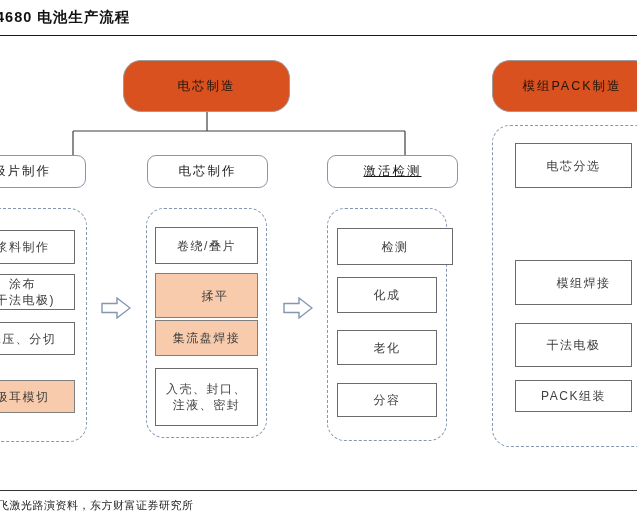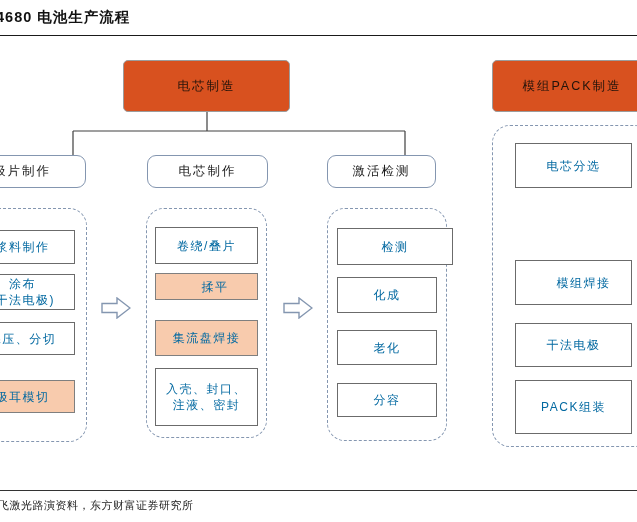--- a/index.html
+++ b/index.html
@@ -9,36 +9,36 @@
     background:#ffffff;color:#1a1a1a;
   }
   .abs{position:absolute;box-sizing:border-box;}
   .title{
     font-size:14.5px;font-weight:bold;color:#111;letter-spacing:1px;white-space:nowrap;
   }
   .rule-top{border-top:1.6px solid #1a1a1a;}
   .rule-bottom{border-top:1px solid #333;}
   .source{font-size:11px;color:#222;letter-spacing:0.5px;white-space:nowrap;}
   .node{
-    background:#d8511f;border:1px solid #9c9c9c;border-radius:5px;
+    background:#d8511f;border:1px solid #9c9c9c;border-radius:18px;
     display:flex;align-items:center;justify-content:center;
     font-size:12.5px;color:#23140b;letter-spacing:2px;white-space:nowrap;
   }
   .header-box{
     background:#fff;border:1px solid #8496b0;border-radius:9px;
     display:flex;align-items:center;justify-content:center;
     font-size:12.5px;color:#1a1a1a;letter-spacing:2px;white-space:nowrap;
   }
   .dash-box{
     border:1.5px dashed #8496b0;border-radius:18px;background:transparent;
   }
   .step{
     background:#fff;border:1px solid #6b6b6b;
     display:flex;align-items:center;justify-content:center;
-    font-size:12px;color:#0369a1;letter-spacing:1.5px;
+    font-size:12px;color:#404040;letter-spacing:1.5px;
     text-align:center;white-space:pre-line;line-height:16px;
   }
   .step.highlight{background:#f8cbad;border-color:#7f7f7f;}
   svg{display:block;}
 </style>
 </head>
 <body>
 
 <div id="canvas">
 
@@ -47,53 +47,53 @@
 
   <div class="abs node" style="left:123px;top:60px;width:167px;height:52px;">电芯制造</div>
   <div class="abs node" style="left:492px;top:60px;width:160px;height:52px;">模组PACK制造</div>
 
   <svg class="abs" style="left:0;top:100px;" width="637" height="60">
     <path d="M207 12 V31 M73 31 H405 M73 31 V56 M405 31 V56" stroke="#404040" stroke-width="1.2" fill="none"></path>
   </svg>
 
   <div class="abs header-box" style="left:-42px;top:155px;width:128px;height:33px;">极片制作</div>
   <div class="abs header-box" style="left:147px;top:155px;width:121px;height:33px;">电芯制作</div>
-  <div class="abs header-box" style="left:327px;top:155px;width:109px;height:33px;">激活检测</div>
+  <div class="abs header-box" style="left:327px;top:155px;width:131px;height:33px;text-decoration:underline;">激活检测</div>
 
   <div class="abs dash-box" style="left:-50px;top:208px;width:137px;height:234px;"></div>
   <div class="abs dash-box" style="left:146px;top:208px;width:121px;height:230px;"></div>
   <div class="abs dash-box" style="left:327px;top:208px;width:120px;height:233px;"></div>
   <div class="abs dash-box" style="left:492px;top:125px;width:160px;height:322px;"></div>
 
   <div class="abs step" style="left:-30px;top:230px;width:105px;height:34px;">浆料制作</div>
   <div class="abs step" style="left:-30px;top:274px;width:105px;height:36px;">涂布
 (干法电极)</div>
   <div class="abs step" style="left:-30px;top:322px;width:105px;height:33px;">辊压、分切</div>
   <div class="abs step highlight" style="left:-30px;top:380px;width:105px;height:33px;">极耳模切</div>
 
   <svg class="abs" style="left:101px;top:297px;" width="30" height="22" viewBox="0 0 30 22">
     <polygon points="1,6.5 16,6.5 16,1 29,11 16,21 16,15.5 1,15.5" fill="#ffffff" stroke="#8496b0" stroke-width="1.4" stroke-linejoin="miter"></polygon>
   </svg>
 
   <div class="abs step" style="left:155px;top:227px;width:103px;height:37px;">卷绕/叠片</div>
-  <div class="abs step highlight" style="left:155px;top:273px;width:103px;height:27px;padding-left:17px;">揉平</div>
+  <div class="abs step highlight" style="left:155px;top:273px;width:103px;height:45px;padding-left:17px;">揉平</div>
   <div class="abs step highlight" style="left:155px;top:320px;width:103px;height:36px;">集流盘焊接</div>
   <div class="abs step" style="left:155px;top:368px;width:103px;height:58px;">入壳、封口、
 注液、密封</div>
 
   <svg class="abs" style="left:283px;top:297px;" width="30" height="22" viewBox="0 0 30 22">
     <polygon points="1,6.5 16,6.5 16,1 29,11 16,21 16,15.5 1,15.5" fill="#ffffff" stroke="#8496b0" stroke-width="1.4" stroke-linejoin="miter"></polygon>
   </svg>
 
   <div class="abs step" style="left:337px;top:228px;width:116px;height:37px;">检测</div>
   <div class="abs step" style="left:337px;top:277px;width:100px;height:36px;">化成</div>
   <div class="abs step" style="left:337px;top:330px;width:100px;height:35px;text-align:center;">老化</div>
   <div class="abs step" style="left:337px;top:383px;width:100px;height:34px;">分容</div>
 
   <div class="abs step" style="left:515px;top:143px;width:117px;height:45px;">电芯分选</div>
   <div class="abs step" style="left:515px;top:260px;width:117px;height:45px;padding-left:20px;">模组焊接</div>
   <div class="abs step" style="left:515px;top:323px;width:117px;height:44px;">干法电极</div>
-  <div class="abs step" style="left:515px;top:380px;width:117px;height:54px;">PACK组装</div>
+  <div class="abs step" style="left:515px;top:380px;width:117px;height:32px;">PACK组装</div>
 
   <div class="abs rule-bottom" style="left:0;top:490px;width:637px;height:0;"></div>
   <div class="abs source" style="left:-2px;top:498px;">飞激光路演资料，东方财富证券研究所</div>
 
 </div>
 
 </body></html>

